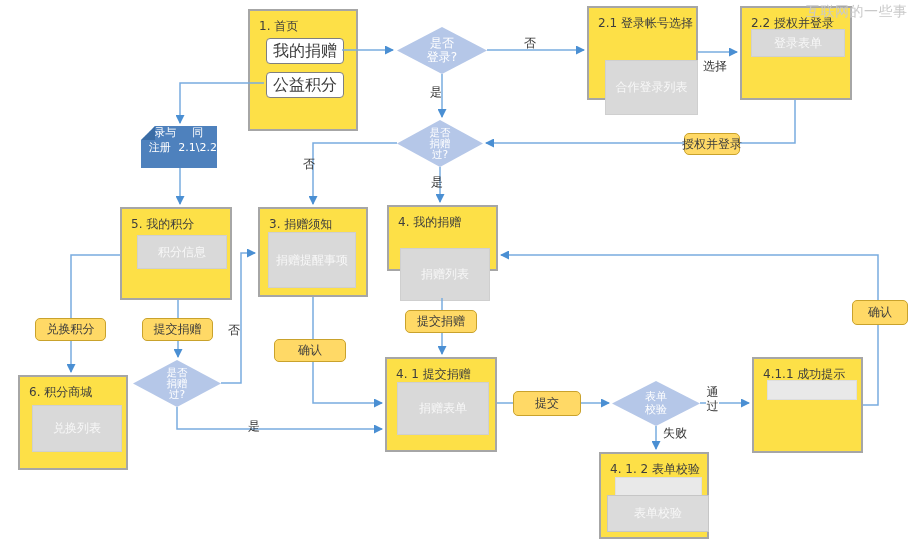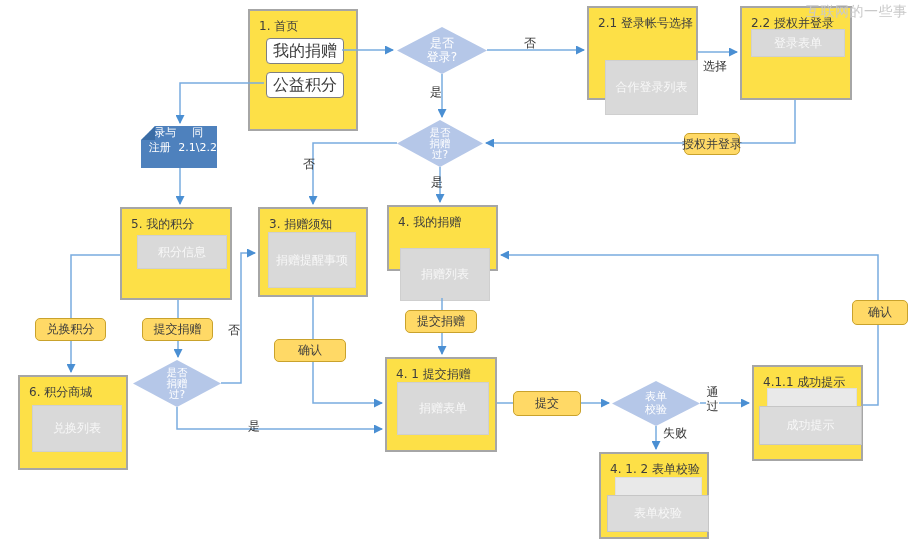--- a/index.html
+++ b/index.html
@@ -46,21 +46,21 @@
   #n-my-points{left:120px;top:207px;width:112px;height:93px;}
   #n-my-points .content{left:15px;top:26px;width:90px;height:34px;}
   #n-donation-notice{left:258px;top:207px;width:110px;height:90px;}
   #n-donation-notice .content{left:8px;top:23px;width:88px;height:56px;}
   #n-my-donation{left:387px;top:205px;width:111px;height:66px;padding-left:28px;}
   #n-my-donation .content{left:11px;top:41px;width:90px;height:53px;}
   #n-points-mall{left:18px;top:375px;width:110px;height:95px;}
   #n-points-mall .content{left:12px;top:28px;width:90px;height:47px;}
   #n-submit-donation{left:385px;top:357px;width:112px;height:95px;}
   #n-submit-donation .content{left:10px;top:23px;width:92px;height:53px;}
-  #n-success-tip{left:752px;top:357px;width:111px;height:96px;margin-top:8px;}
+  #n-success-tip{left:752px;top:357px;width:111px;height:96px;}
   #n-success-tip .content.empty{left:13px;top:21px;width:90px;height:20px;}
   #n-success-tip .content.modal{left:5px;top:39px;width:103px;height:39px;}
   #n-form-validation{left:599px;top:452px;width:110px;height:87px;}
   #n-form-validation .content.empty{left:14px;top:23px;width:87px;height:20px;}
   #n-form-validation .content.modal{left:6px;top:41px;width:102px;height:37px;}
   #d-login{left:397px;top:27px;width:90px;height:47px;font-size:12px;}
   #d-donated-mid{left:397px;top:120px;width:86px;height:47px;}
   #d-donated-left{left:133px;top:360px;width:88px;height:47px;}
   #d-form-check{left:612px;top:381px;width:88px;height:45px;}
   #t-auth-login{left:684px;top:133px;width:56px;height:22px;}
@@ -127,21 +127,20 @@
   </div>
 
   <div class="box" id="n-submit-donation">
     <div class="title">4. 1 提交捐赠</div>
     <div class="content">捐赠表单</div>
   </div>
 
   <div class="box" id="n-success-tip">
     <div class="title">4.1.1 成功提示</div>
     <div class="content empty"></div>
-    <div class="content modal">成功提示</div>
   </div>
 
   <div class="box" id="n-form-validation">
     <div class="title">4. 1. 2  表单校验</div>
     <div class="content empty"></div>
     <div class="content modal">表单校验</div>
   </div>
 
   <div class="diamond" id="d-login">
     <div>是否</div>

